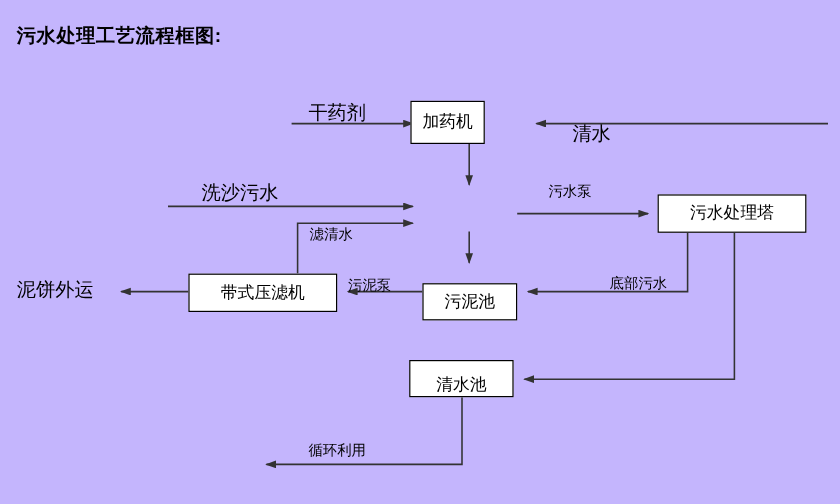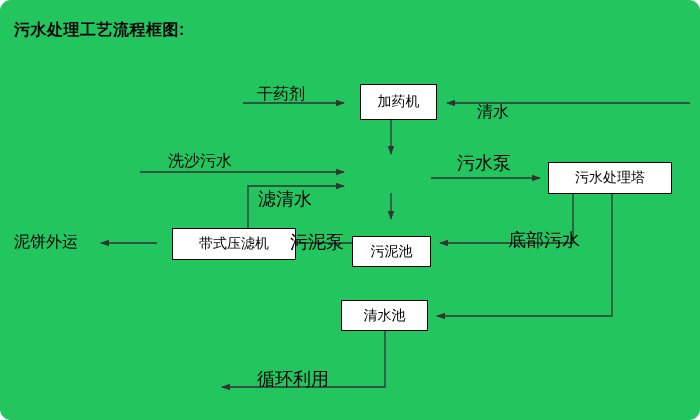--- a/index.html
+++ b/index.html
@@ -4,24 +4,23 @@
 <style>
   html, body {
     margin: 0;
     padding: 0;
     background: #ffffff;
   }
   #page {
     position: relative;
     width: 700px;
     height: 420px;
-    background: #22c55e;
+    background: #c4b5fd;
     overflow: hidden;
     font-family: "Liberation Sans", "DejaVu Sans", sans-serif;
-    border-radius: 11px;
   }
   #title {
     position: absolute;
     left: 14px;
     top: 20px;
     font-size: 16px;
     font-weight: bold;
     color: #000000;
     letter-spacing: 0.5px;
     white-space: nowrap;
@@ -41,21 +40,21 @@
     display: flex;
     align-items: center;
     justify-content: center;
     font-size: 14px;
     color: #000000;
     white-space: nowrap;
     z-index: 2;
   }
   .edge-label {
     position: absolute;
-    font-size: 18px;
+    font-size: 12px;
     color: #000000;
     white-space: nowrap;
     background: transparent;
     z-index: 3;
     font-family: Liberation Serif, serif;
   }
   .term-label {
     position: absolute;
     font-size: 16px;
     color: #000000;
@@ -97,38 +96,38 @@
       <path d="M157,243 L101,243" marker-end="url(#ah)"></path>
 
       <path d="M573,194 L573,243 L440,243" marker-end="url(#ah)"></path>
 
       <path d="M612,194 L612,316 L437,316" marker-end="url(#ah)"></path>
 
       <path d="M385,331 L385,387 L222,387" marker-end="url(#ah)"></path>
     </g>
   </svg>
 
-  <div class="node" style="left:360px; top:84px; width:77px; height:36px;">
+  <div class="node" style="left:342px; top:84px; width:62px; height:36px;">
     <span>加药机</span>
   </div>
 
 
   <div class="node" style="left:548px; top:162px; width:124px; height:32px;">
     <span>污水处理塔</span>
   </div>
 
-  <div class="node" style="left:172px; top:228px; width:124px; height:32px;">
+  <div class="node" style="left:157px; top:228px; width:124px; height:32px;">
     <span>带式压滤机</span>
   </div>
 
   <div class="node" style="left:352px; top:236px; width:79px; height:31px;">
     <span>污泥池</span>
   </div>
 
-  <div class="node" style="left:341px; top:300px; width:87px; height:31px;">
+  <div class="node" style="left:341px; top:300px; width:87px; height:31px;align-items:flex-end;">
     <span>清水池</span>
   </div>
 
   <div class="term-label" style="left:257px; top:84px;">干药剂</div>
 
   <div class="term-label" style="left:477px; top:84px;margin-top:18px;">清水</div>
 
   <div class="term-label" style="left:168px; top:151px;">洗沙污水</div>
 
   <div class="term-label" style="left:14px; top:232px;">泥饼外运</div>

